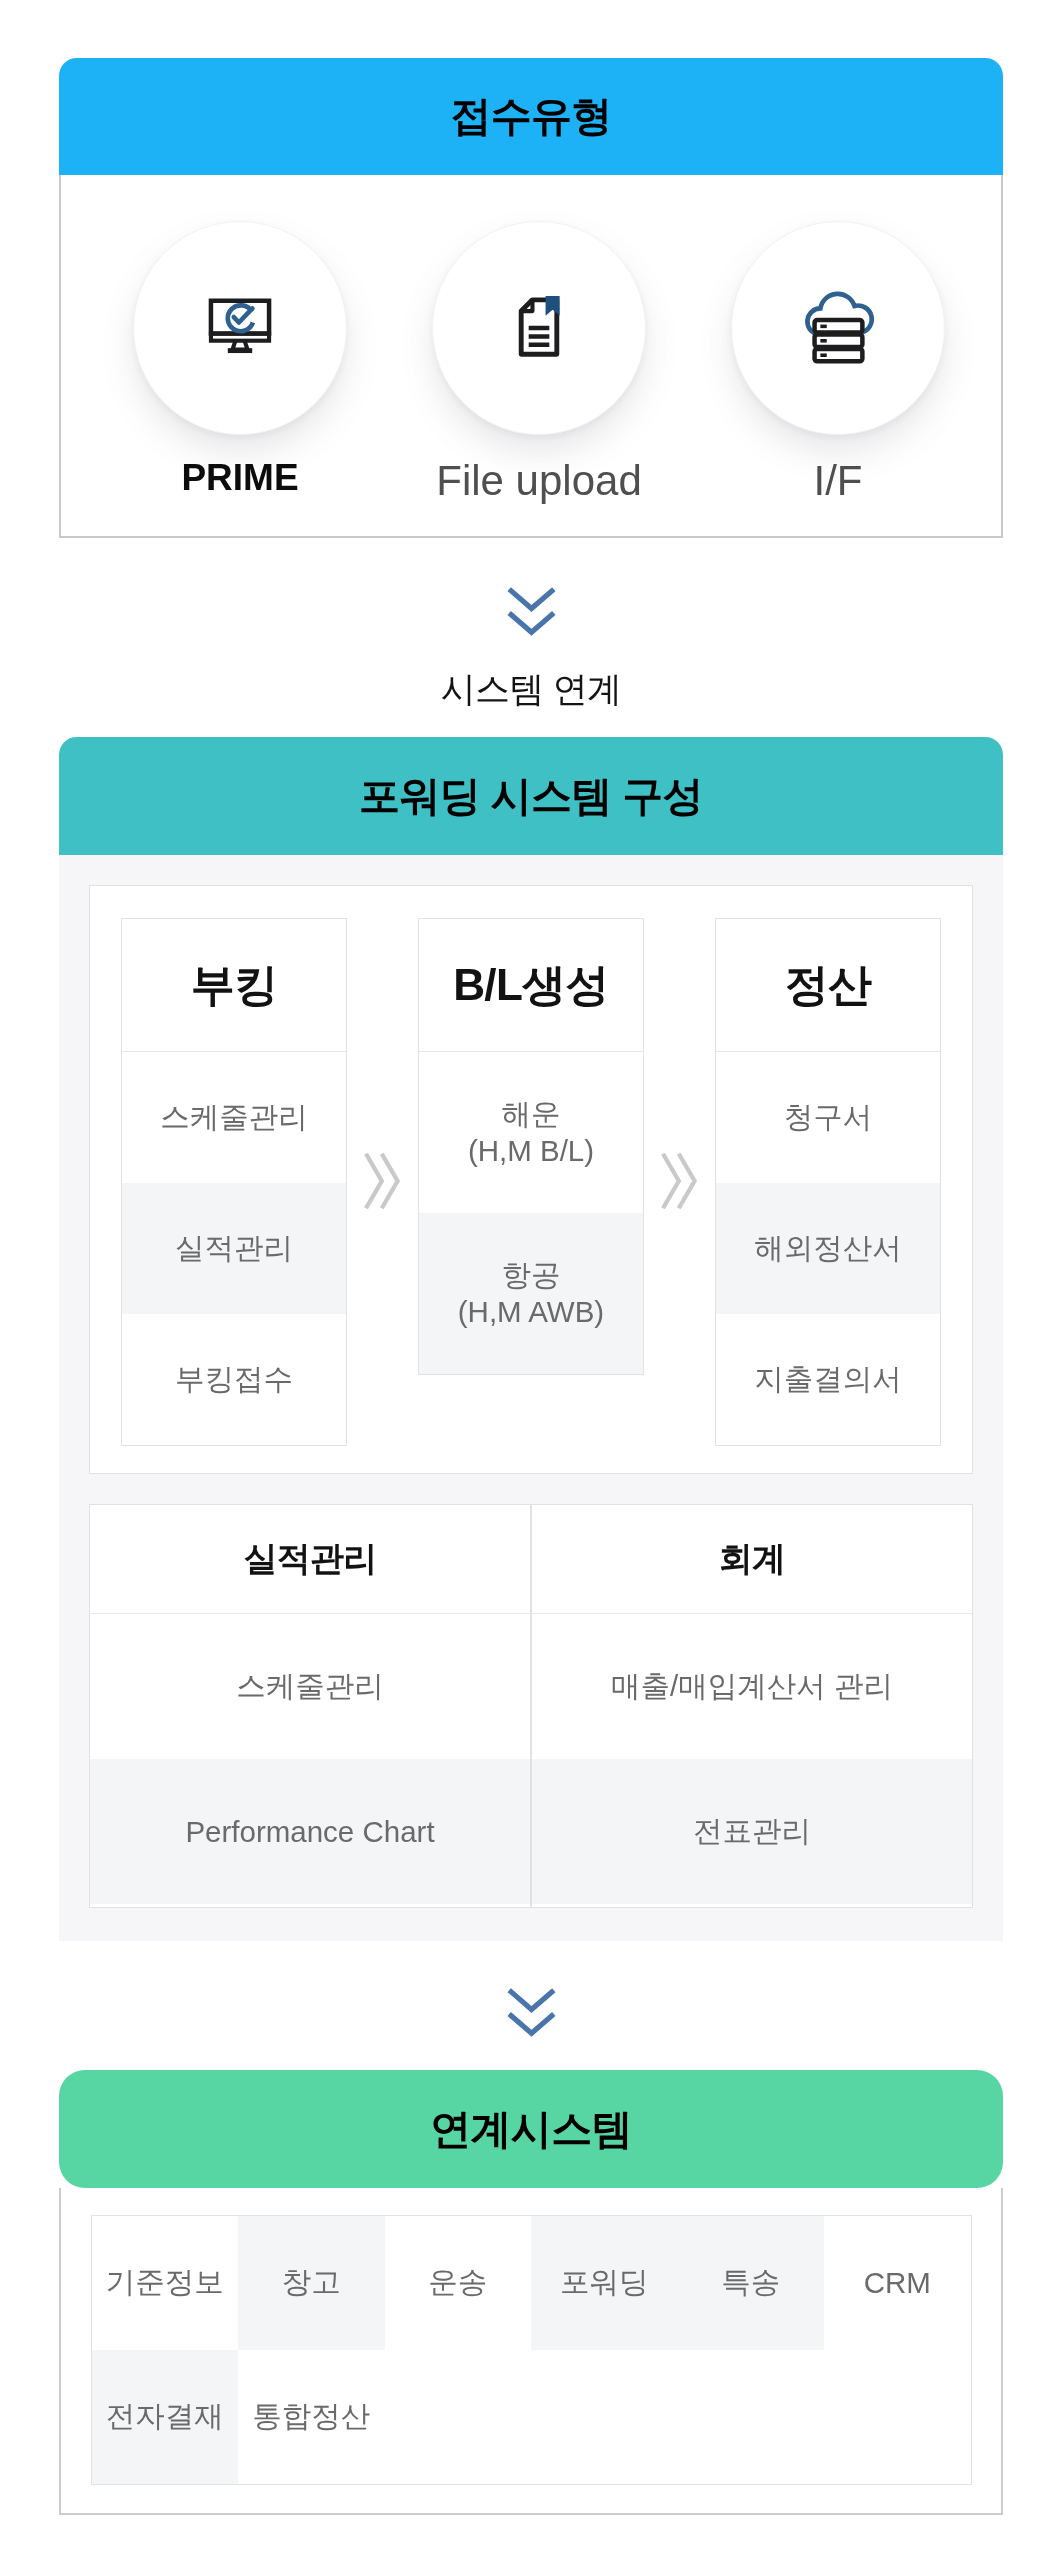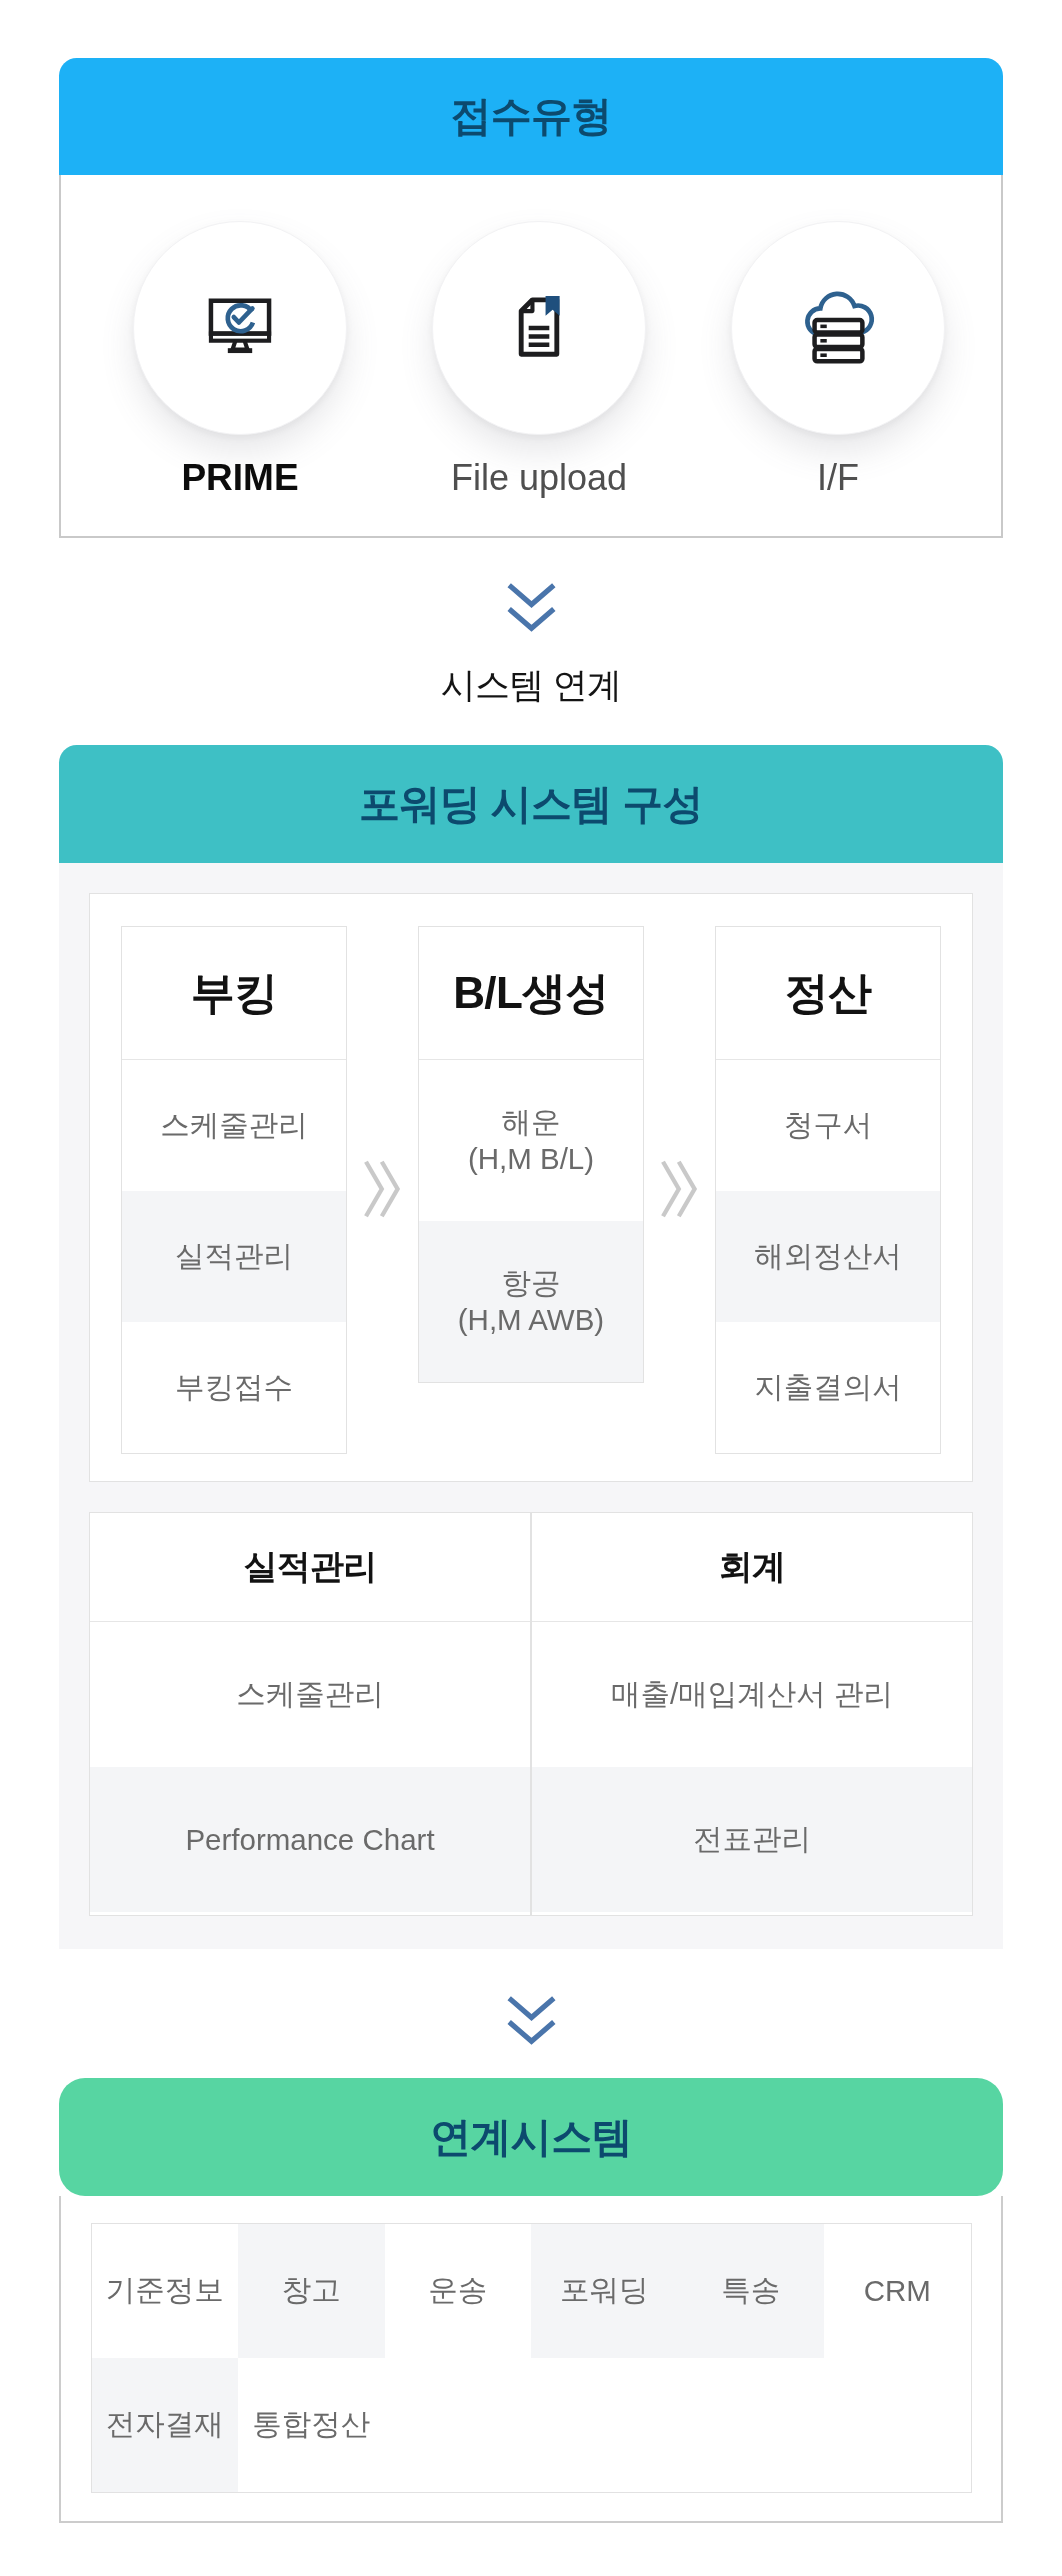--- a/index.html
+++ b/index.html
@@ -13,46 +13,46 @@
   *{box-sizing:border-box;margin:0;padding:0;}
   html,body{background:#ffffff;}
   body{
     width:1062px;height:2576px;overflow:hidden;position:relative;
     font-family:"Liberation Sans","DejaVu Sans",sans-serif;color:#1a1a1a;
   }
   .page{padding-top:58px;}
   .card{width:944px;margin:0 auto;}
   .card-header{
     height:118px;display:flex;align-items:center;justify-content:center;
-    border-radius:17.7px 17.7px 0 0;color:#0c4a6e;font-size:41px;font-weight:700;
+    border-radius:17.7px 17.7px 0 0;color:#000000;font-size:41px;font-weight:700;
     letter-spacing:-0.7px;
   }
   .card-header.blue{background:var(--reception-header);height:117px;}
   .card-header.teal{background:var(--forwarding-header);}
   .card-header.green{background:var(--linked-header);border-radius:26px;}
 
   
   .card1-body{
     height:363px;background:#ffffff;border:2.2px solid #c9c9c9;border-top:none;
     display:flex;justify-content:center;gap:85px;padding-top:46px;padding-left:16px;
   }
   .icon-item{width:214px;text-align:center;}
   .icon-circle{
     width:214px;height:214px;border-radius:50%;background:#ffffff;
     border:1.5px solid #f2f2f4;
     box-shadow:0 17.7px 33px rgba(110,110,125,.16),0 3px 7.4px rgba(0,0,0,.05);
     display:flex;align-items:center;justify-content:center;
   }
   .icon-circle svg{width:90px;height:90px;}
-  .icon-label{margin-top:22px;font-size:36px;color:#4f4f4f;}
+  .icon-label{margin-top:22px;font-size:42px;color:#4f4f4f;}
   .icon-label.primary{font-size:37px;font-weight:800;color:#0c0c0c;}
 
   
   .connector{text-align:center;}
-  .connector.first{height:199px;padding-top:34px;margin-top:8px;}
+  .connector.first{height:199px;padding-top:46px;}
   .connector.second{height:129px;padding-top:44px;}
   .connector svg{width:55px;height:55px;display:inline-block;}
   .connector-label{margin-top:23.6px;font-size:35px;color:#141414;letter-spacing:-0.7px;}
 
   
   .card2-body{
     background:#f6f6f8;height:1086px;padding:30px 30px 32px;
   }
   .flow-box{
     background:#ffffff;border:1.5px solid #e2e2e2;height:589px;

